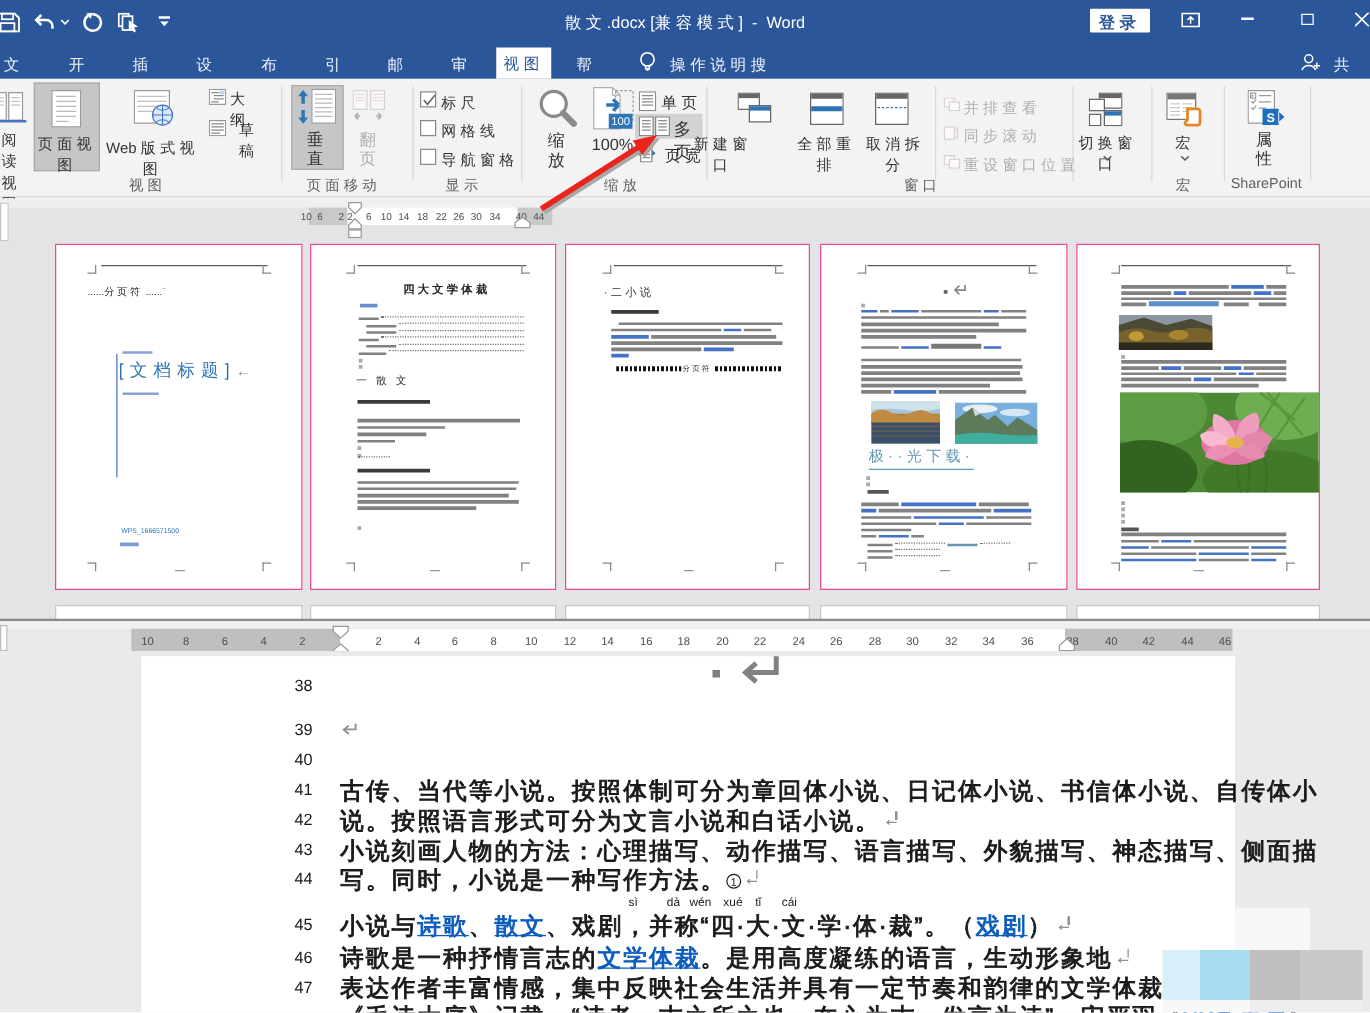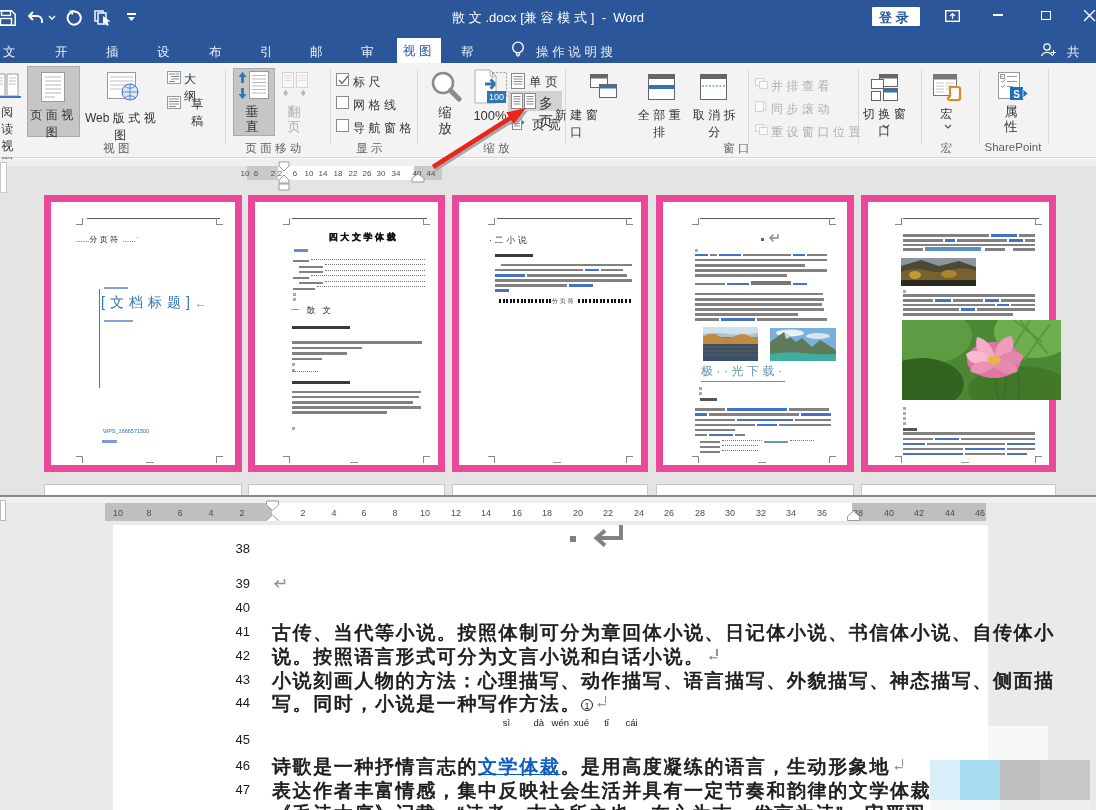--- a/index.html
+++ b/index.html
@@ -14,21 +14,21 @@
 #blueline{left:0;top:60px;width:1096px;height:3px;background:#2b579a}
 
 #ribbon{left:0;top:63px;width:1096px;height:95px;background:#f3f3f3;border-bottom:1px solid #d5d5d5}
 .gsep{position:absolute;top:6px;width:1px;height:76px;background:#d9d9d9}
 .glabel{position:absolute;top:78px;height:14px;font-size:11.5px;color:#605f5f;text-align:center;width:80px}
 .btnsel{position:absolute;background:#c6c6c6;border:1px solid #ababab}
 .btxt{position:absolute;font-size:12px;color:#333;text-align:center}
 .gray{color:#b0aeae}
 
 #thumbs{left:0;top:159px;width:1096px;height:337px;background:#e4e4e4}
-.page{position:absolute;top:36px;height:277px;background:#fff;border:7px solid #ec4899}
+.page{position:absolute;top:36px;height:277px;background:#fff;border:1px solid #ec4899}
 .p2row{position:absolute;top:325px;height:12px;background:#fff;border:1px solid #c6c6c6;border-bottom:none}
 .hline{position:absolute;height:1px;background:#5a5a5a}
 .crop{position:absolute;width:7px;height:7px}
 .tl{border-left:1px solid #888;border-top:1px solid #888}
 .tr{border-right:1px solid #888;border-top:1px solid #888}
 .bl{border-left:1px solid #888;border-bottom:1px solid #888}
 .br{border-right:1px solid #888;border-bottom:1px solid #888}
 .tln{position:absolute;height:3px;background:#818181}
 .tlb{position:absolute;height:3px;background:#4472c4}
 .dotl{position:absolute;border-bottom:1px dotted #777}
@@ -343,21 +343,21 @@
   <div class="ab" style="left:52px;top:226px;font-size:5.5px;color:#2e74b5">WPS_1666571500</div>
   <div class="tlb" style="left:51px;top:238px;width:15px;height:2.5px;opacity:.7"></div>
   <div class="crop tr" style="left:25px;top:254px"></div>
       <div class="crop tl" style="left:165px;top:254px"></div>
   <div class="ab" style="left:95px;top:260px;width:8px;height:1px;background:#999"></div>
  </div>
  <div class="page" id="pg2" style="left:248px;width:197px">
   <div class="hline" style="left:37px;top:16px;width:135px"></div>
   <div class="crop br" style="left:28px;top:16px"></div>
       <div class="crop bl" style="left:168px;top:16px"></div>
-  <div class="ab zh" style="left:60px;top:29px;width:97px;text-align:center;font-size:9px;font-weight:bold;color:#111;-webkit-text-stroke:.3px #111">四大文学体裁</div>
+  <div class="ab zh" style="left:60px;top:29px;width:97px;text-align:center;font-size:9px;font-weight:normal;color:#111;-webkit-text-stroke:.3px #111">四大文学体裁</div>
   <div class="tlb" style="left:39px;top:47px;width:14px;height:3px;opacity:.8"></div>
   <div class="tln" style="left:38px;top:58px;width:16px;height:2px"></div>
       <div class="dotl" style="left:56px;top:56.5px;width:114px"></div>
   <div class="tln" style="left:44px;top:63.5px;width:24px;height:2px"></div>
       <div class="dotl" style="left:70px;top:62px;width:100px"></div>
   <div class="tln" style="left:44px;top:69px;width:24px;height:2px"></div>
       <div class="dotl" style="left:70px;top:67.5px;width:100px"></div>
   <div class="tln" style="left:38px;top:74.5px;width:16px;height:2px"></div>
       <div class="dotl" style="left:56px;top:73px;width:114px"></div>
   <div class="tln" style="left:44px;top:80px;width:24px;height:2px"></div>
@@ -644,24 +644,25 @@
  <div class="dline zh" style="top:123px">说。按照语言形式可分为文言小说和白话小说。<span class="pmark"></span></div>
  <div class="dnum" style="top:150.5px">43</div>
  <div class="dline zh" style="top:146.5px">小说刻画人物的方法：心理描写、动作描写、语言描写、外貌描写、神态描写、侧面描</div>
  <div class="dnum" style="top:174px">44</div>
  <div class="dline zh" style="top:170px">写。同时，小说是一种写作方法。<span class="circ1">1</span><span class="pmark"></span></div>
  <div class="dnum" style="top:211px">45</div>
  <div class="ab" style="left:494px;top:196px;width:160px;display:flex;font-size:9.5px;color:#1a1a1a">
   <span style="width:25px;text-align:center">sì</span>
       <span style="width:25px;text-align:right">dà</span>
       <span style="width:25px;text-align:right">wén</span>
-      <span style="width:25px;text-align:center">xué</span>
+      <span style="width:25px;text-align:right">xué</span>
       <span style="width:25px;text-align:center">tǐ</span>
       <span style="width:25px;text-align:center">cái</span>
  </div>
+ <div class="dline zh" style="top:207px">小说与<a>诗歌</a>、<a>散文</a>、戏剧，并称“四·大·文·学·体·裁”。（<a>戏剧</a>）<span class="pmark"></span></div>
  <div class="dnum" style="top:237px">46</div>
  <div class="dline zh" style="top:233px">诗歌是一种抒情言志的<a>文学体裁</a>。是用高度凝练的语言，生动形象地<span class="pmark"></span></div>
  <div class="dnum" style="top:261px">47</div>
  <div class="dline zh" style="top:257px">表达作者丰富情感，集中反映社会生活并具有一定节奏和韵律的文学体裁。<span class="pmark"></span></div>
  <div class="dline zh" style="top:280px">《毛诗大序》记载，“诗者，志之所之也。在心为志，发言为诗”。宋严羽《<a>沧浪诗话</a>》</div>
 
  <div class="ab" style="left:959px;top:205px;width:89px;height:37px;background:rgba(255,255,255,.6)"></div>
  <div class="ab" style="left:930px;top:239px;width:30px;height:40px;background:#d8eef9"></div>
  <div class="ab" style="left:960px;top:239px;width:40px;height:40px;background:#a8dcf0"></div>
  <div class="ab" style="left:1000px;top:239px;width:40px;height:40px;background:#bfbfbf"></div>

